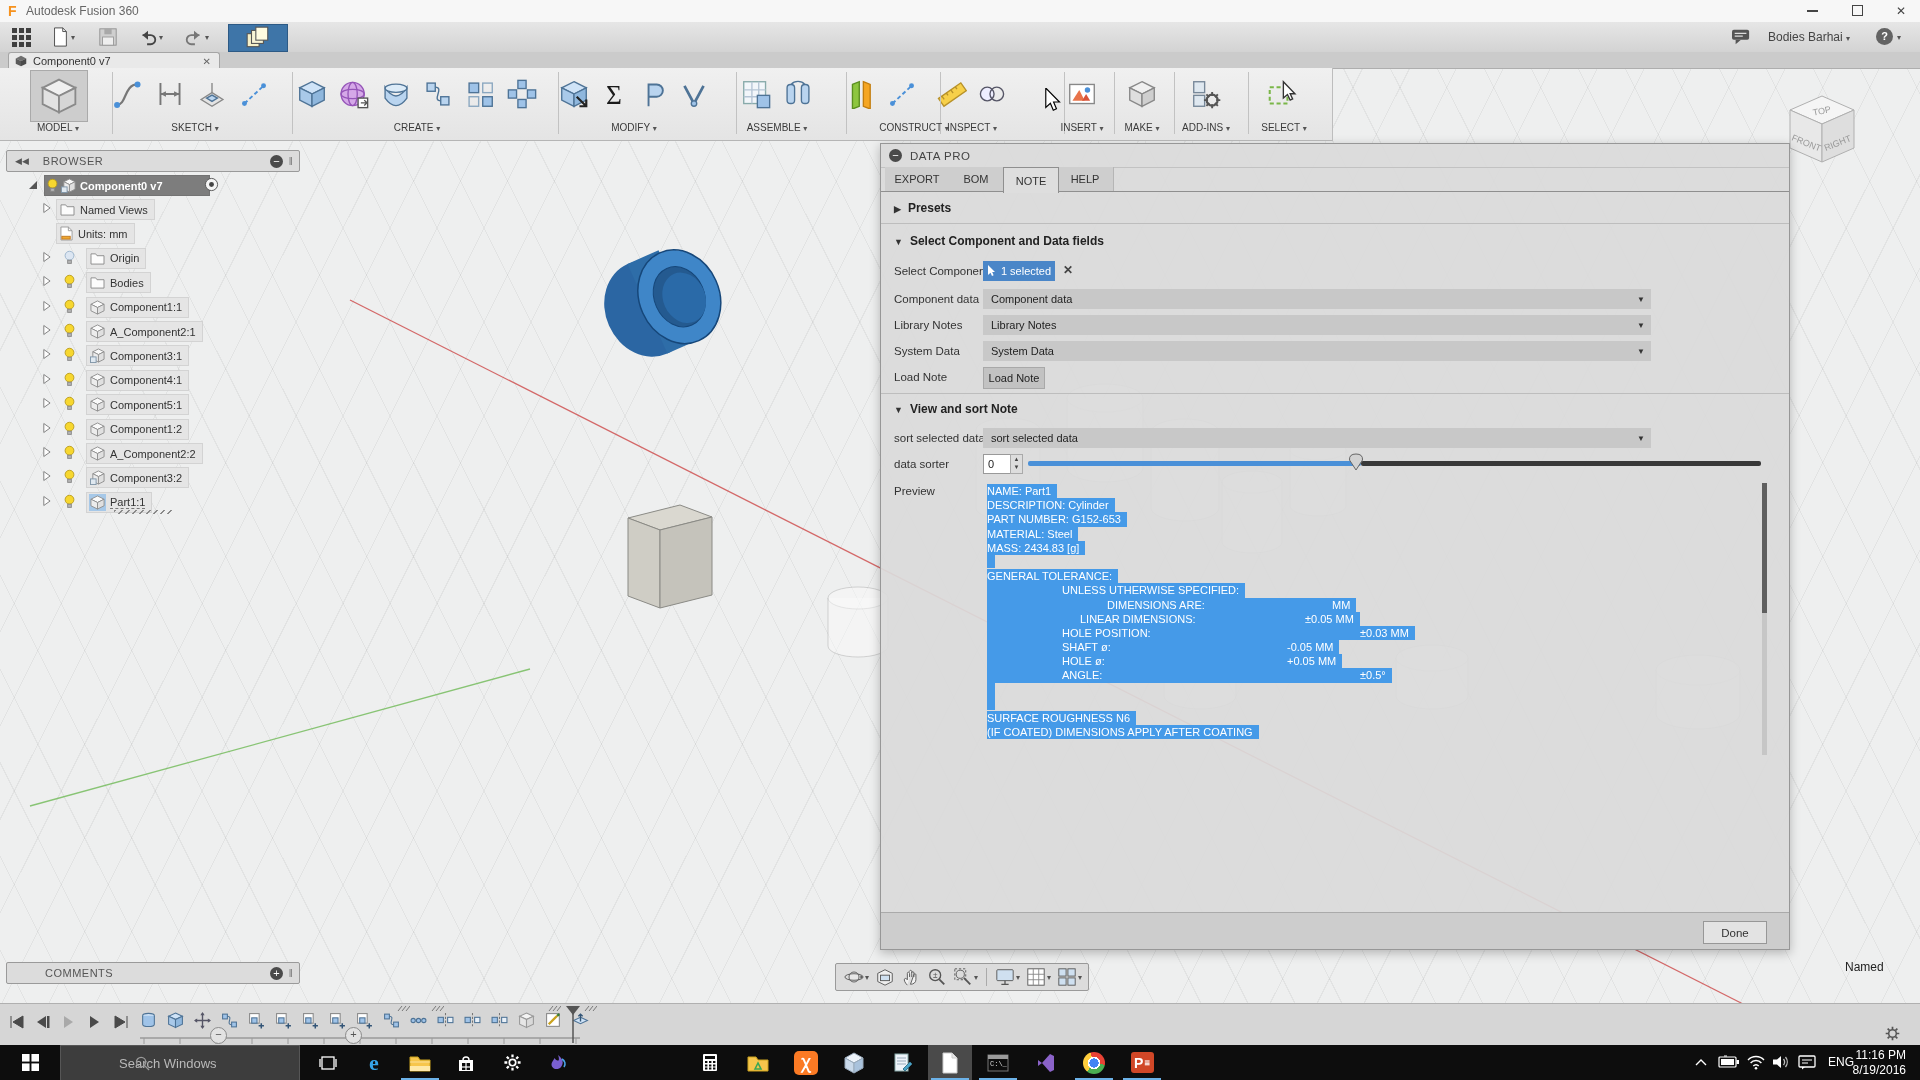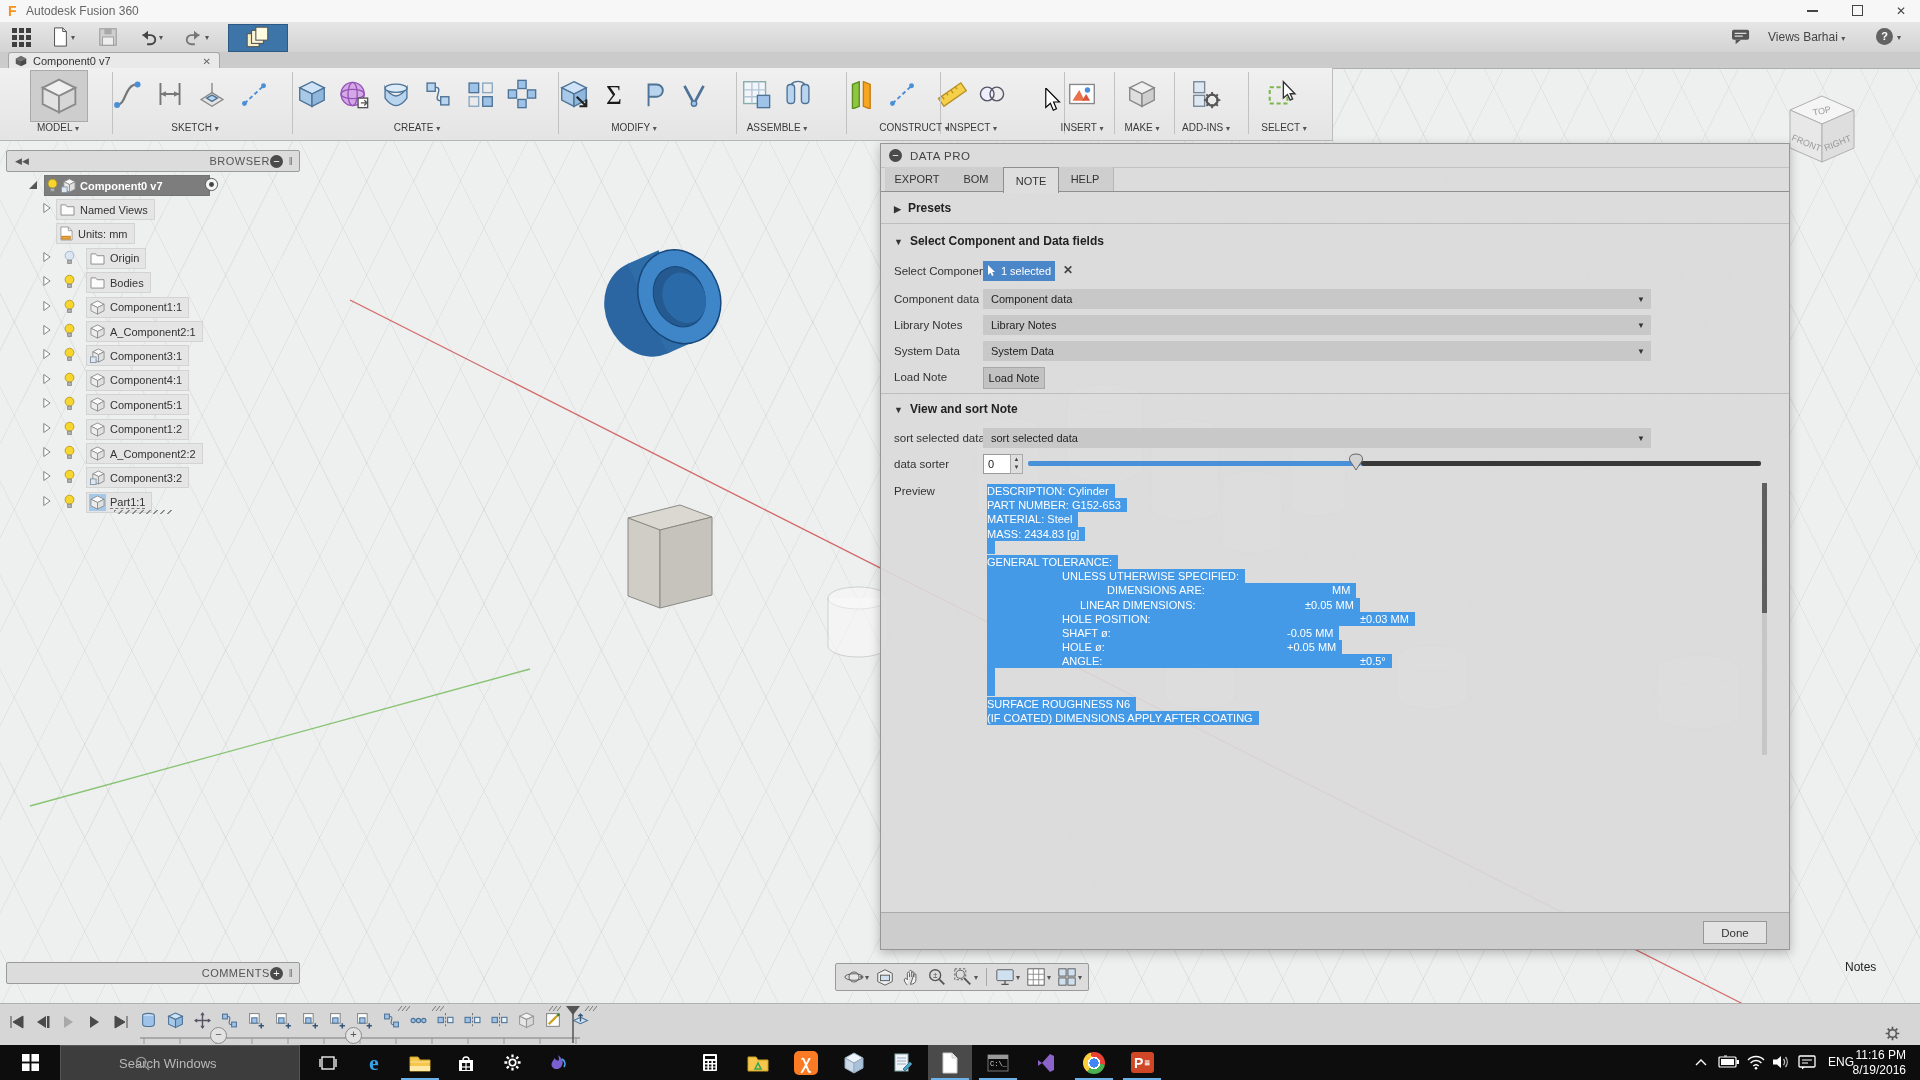--- a/index.html
+++ b/index.html
@@ -28,21 +28,21 @@
   .riblabel .car{font-size:8px;color:#555;}
   #modelbtn{position:absolute;left:30px;top:2px;width:56px;height:50px;background:#cdcdcd;border:1px solid #aaa;display:flex;align-items:center;justify-content:center;}
   
   #canvas{left:0;top:68px;width:1920px;height:977px;
      background:
        repeating-linear-gradient(63.4deg, rgba(0,0,0,0.05) 0 1px, transparent 1px 42px),
        repeating-linear-gradient(116.6deg, rgba(0,0,0,0.05) 0 1px, transparent 1px 42px),
        #eeefef;}
   
   .floatbar{position:absolute;background:#dcdcdc;border:1px solid #9a9a9a;border-radius:2px;display:flex;align-items:center;}
-  .floatbar .btitle{font-size:11px;color:#555;letter-spacing:0.5px;text-align:right;}
+  .floatbar .btitle{font-size:11px;color:#555;letter-spacing:0.5px;}
   .grip{color:#777;font-size:10px;}
   .circbtn{width:13px;height:13px;border-radius:50%;background:#4a4a4a;color:#fff;font-size:11px;line-height:11px;display:flex;align-items:center;justify-content:center;}
   
   .trow{position:absolute;height:19px;}
   .chip{position:absolute;top:0;height:19px;background:rgba(228,228,228,0.95);border:1px solid rgba(0,0,0,0.08);display:flex;align-items:center;padding:0 6px 0 2px;}
   .chip .clabel{font-size:11px;color:#333;margin-left:4px;white-space:nowrap;}
   .rootchip{background:#7d7d7d;}
   .rootchip .clabel{color:#fff;font-weight:bold;}
   .selicon{background:#a6c8e8;}
   .hatch{position:absolute;height:4px;background:repeating-linear-gradient(135deg,#8a8a8a 0 1.5px,transparent 1.5px 5px);}
@@ -124,21 +124,21 @@
 
   <svg class="abs" style="left:1782px;top:22px;width:80px;height:80px">
     <polygon points="40,6 72,20 40,34 8,20" fill="#f5f5f5" stroke="#b0b0b0"></polygon>
     <polygon points="8,20 40,34 40,72 8,58" fill="#e8e8e8" stroke="#b0b0b0"></polygon>
     <polygon points="40,34 72,20 72,58 40,72" fill="#dedede" stroke="#b0b0b0"></polygon>
     <text id="vc-top" x="40" y="24" font-size="9" fill="#999" text-anchor="middle" transform="rotate(-12 40 22)">TOP</text>
     <text id="vc-front" x="24" y="56" font-size="9" fill="#999" text-anchor="middle" transform="rotate(22 24 54)">FRONT</text>
     <text id="vc-right" x="56" y="56" font-size="9" fill="#999" text-anchor="middle" transform="rotate(-22 56 54)">RIGHT</text>
   </svg>
   <div class="abs" style="left:1890px;top:-10px;color:#666;font-size:11px">⌃</div>
-  <div class="abs" style="left:1845px;top:892px;font-size:12px;color:#222">Notes</div>
+  <div class="abs" style="left:1845px;top:892px;font-size:12px;color:#222">Named</div>
 </div>
 
 <div id="browser">
   <div class="floatbar" style="left:6px;top:150px;width:292px;height:20px">
     <span style="margin-left:8px;color:#555;font-size:9px">◀◀</span>
     <span class="btitle" style="margin-left:14px;flex:1">BROWSER</span>
     <span class="circbtn" style="margin-right:6px">−</span>
     <span class="grip" style="margin-right:6px">‖</span>
   </div>
   <div id="btree" actable="false">
@@ -789,20 +789,21 @@
   <div class="abs" style="left:102px;top:310px;width:26px;height:18px;background:#fff;border:1px solid #999;font-size:11px;color:#222;display:flex;align-items:center;padding-left:4px">0</div>
   <div class="abs" style="left:129px;top:310px;width:11px;height:18px;border:1px solid #aaa;background:#ddd;font-size:6px;color:#444;text-align:center;line-height:8px">▲<br>▼</div>
   <div class="abs" style="left:147px;top:317px;width:333px;height:5px;background:#4a90d8;border-radius:2px"></div>
   <div class="abs" style="left:480px;top:317px;width:400px;height:5px;background:#383838;border-radius:2px"></div>
   <svg class="abs" style="left:467px;top:309px" width="16" height="18" viewBox="0 0 16 18">
     <path d="M8,17 L1.5,7 Q1,1 8,1 Q15,1 14.5,7 Z" fill="#d2d2d2" stroke="#666"></path>
   </svg>
 
   <div class="dp-label" style="top:341px">Preview</div>
   <div id="dp-preview" class="abs" style="left:106px;top:339px;width:650px">
+      <div class="pline"><span class="hl" style="padding-left:0px">NAME: Part1</span></div>
       <div class="pline"><span class="hl" style="padding-left:0px">DESCRIPTION: Cylinder</span></div>
       <div class="pline"><span class="hl" style="padding-left:0px">PART NUMBER: G152-653</span></div>
       <div class="pline"><span class="hl" style="padding-left:0px">MATERIAL: Steel</span></div>
       <div class="pline"><span class="hl" style="padding-left:0px">MASS: 2434.83 [g]</span></div>
       <div class="pline"><span class="hl" style="width:8px;padding:0"></span></div>
       <div class="pline"><span class="hl" style="padding-left:0px">GENERAL TOLERANCE:</span></div>
       <div class="pline"><span class="hl" style="padding-left:75px">UNLESS UTHERWISE SPECIFIED:</span></div>
       <div class="pline"><span class="hl" style="padding-left:120px"><span class="plab" style="min-width:225px">DIMENSIONS ARE:</span><span>MM</span></span></div>
       <div class="pline"><span class="hl" style="padding-left:93px"><span class="plab" style="min-width:225px">LINEAR DIMENSIONS:</span><span>±0.05 MM</span></span></div>
       <div class="pline"><span class="hl" style="padding-left:75px"><span class="plab" style="min-width:298px">HOLE POSITION:</span><span>±0.03 MM</span></span></div>
@@ -888,21 +889,21 @@
             <rect x="10" y="2" width="11" height="12" fill="#fffbe0"></rect>
           </g>
         </svg>
       </div>
     </div>
   <svg class="abs" style="left:1731px;top:6px" width="20" height="18" viewBox="0 0 22 20">
     <rect x="1" y="2" width="19" height="11" rx="2" fill="#555"></rect>
       <polygon points="5,13 5,18 11,13" fill="#555"></polygon>
     <path d="M4,6 h13 M4,9 h9" stroke="#ddd" stroke-width="1.3"></path>
   </svg>
-  <span id="userName" style="left:1768px"><span>Views Barhai</span> <span style="font-size:8px;color:#555">▾</span></span>
+  <span id="userName" style="left:1768px"><span>Bodies Barhai</span> <span style="font-size:8px;color:#555">▾</span></span>
   <div class="abs" style="left:1876px;top:6px;width:17px;height:17px;border-radius:50%;background:#636363;color:#fff;font-size:11px;font-weight:bold;text-align:center;line-height:17px">?</div>
   <span class="abs" style="left:1897px;top:11px;font-size:8px;color:#555">▾</span>
 </div>
 
 <div id="tabstrip" class="abs">
   <div id="doctab">
     <svg width="12" height="12" viewBox="0 0 16 16" style="margin-left:6px">
       <polygon points="8,1 15,4.5 8,8 1,4.5" fill="#6f6f6f"></polygon>
         <polygon points="1,4.5 8,8 8,15 1,11.5" fill="#5a5a5a"></polygon>
         <polygon points="8,8 15,4.5 15,11.5 8,15" fill="#4a4a4a"></polygon>

